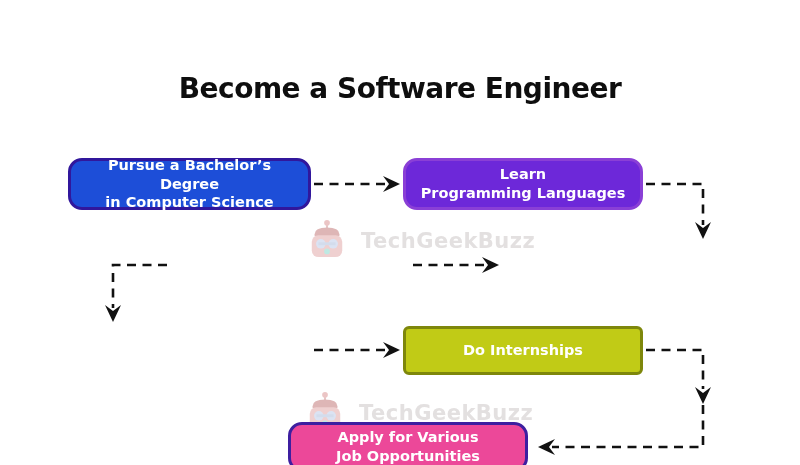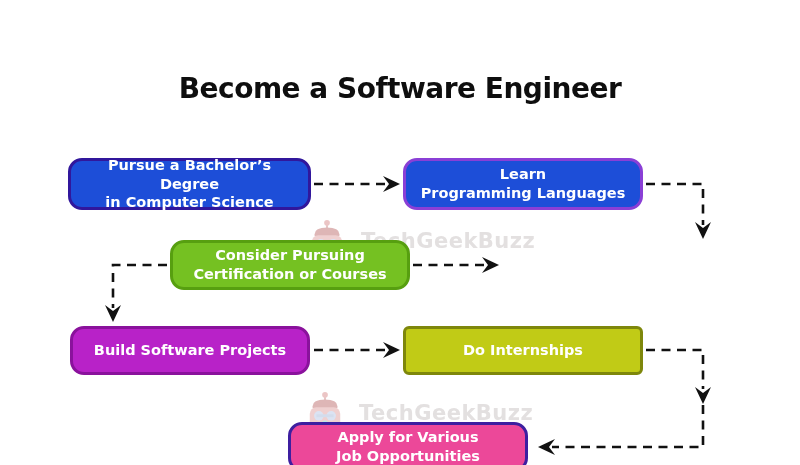--- a/index.html
+++ b/index.html
@@ -93,27 +93,24 @@
       <path d="M0 0 L-17 -8 L-11 0 L-17 8 Z" transform="translate(113 279) rotate(90)"></path>
       <path d="M0 0 L-17 -8 L-11 0 L-17 8 Z" transform="translate(400 307)"></path>
       <path d="M0 0 L-17 -8 L-11 0 L-17 8 Z" transform="translate(703 361) rotate(90)"></path>
       <path d="M0 0 L-17 -8 L-11 0 L-17 8 Z" transform="translate(538 404) rotate(180)"></path>
     </g>
   </svg>
 
   <div class="box box-bachelors" style="background-color: #1d4ed8; border-color: rgb(49, 23, 156);">Pursue a Bachelor’s Degree
 in Computer Science</div>
 
-  <div class="box box-learn" style="background-color: #1d4ed8; border-color: rgb(138, 63, 214);">Learn
+  <div class="box box-learn" style="background-color: #6d28d9; border-color: rgb(138, 63, 214);">Learn
 Programming Languages</div>
 
-  <div class="box box-certification" style="background-color: rgb(117, 193, 34); border-color: rgb(87, 159, 16);">Consider Pursuing
-Certification or Courses</div>
 
 
-  <div class="box box-build" style="background-color: rgb(184, 34, 200); border-color: rgb(138, 18, 156);">Build Software Projects</div>
 
   <div class="box box-internships" style="background-color: rgb(193, 203, 22); border-color: rgb(126, 135, 11); border-radius: 6px;">Do Internships</div>
 
   <div class="box box-apply" style="background-color: #ec4899; border-color: rgb(61, 31, 160);">Apply for Various
 Job Opportunities</div>
 
 </div>
 
 </body></html>

